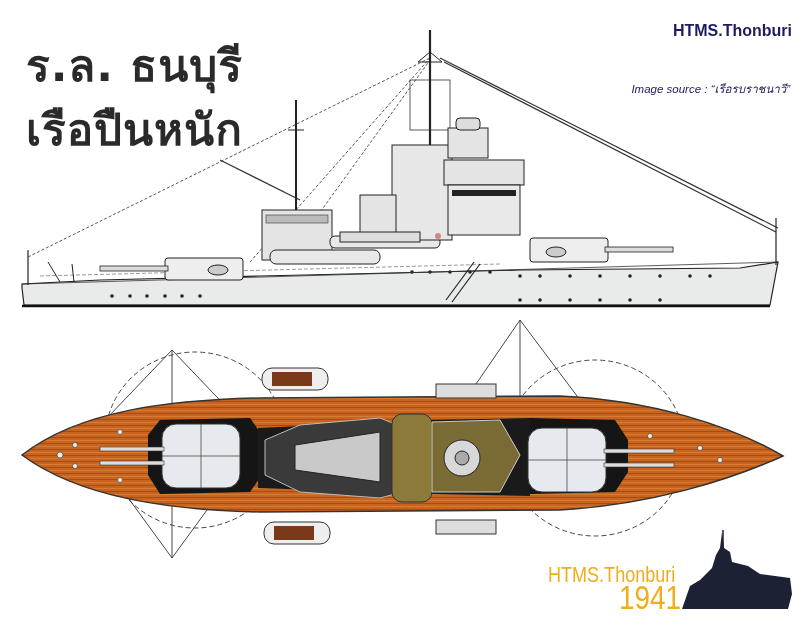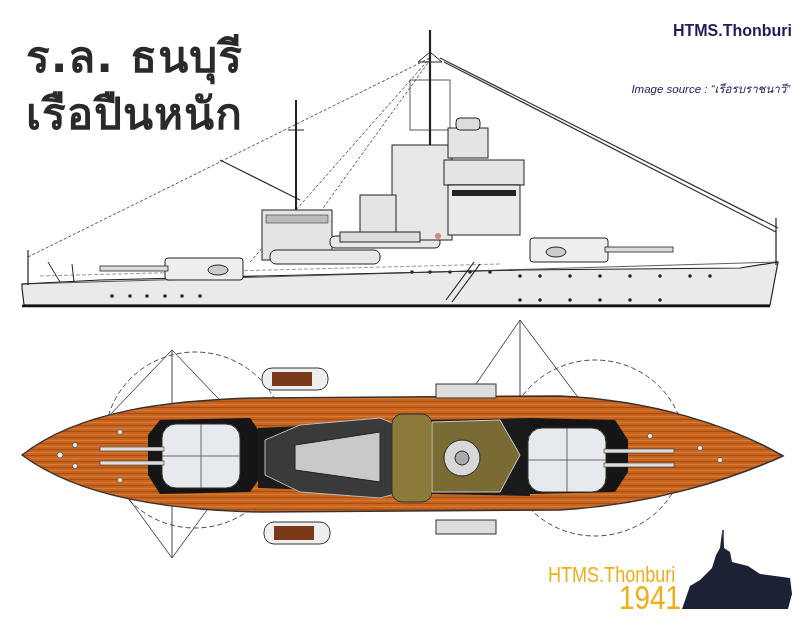--- a/index.html
+++ b/index.html
@@ -1,20 +1,20 @@
 <!DOCTYPE html>
 <html><head>
 <meta charset="utf-8">
 <style>
   html,body{margin:0;padding:0;background:#ffffff;}
   body{width:808px;height:637px;position:relative;overflow:hidden;font-family:"DejaVu Sans",sans-serif;}
   .abs{position:absolute;}
   .thai-title{left:26px;font-size:44px;font-weight:bold;color:#2a2a2a;letter-spacing:1px;line-height:1;font-family:"DejaVu Sans",sans-serif;}
-  #t1{top:35px;text-align:right;}
-  #t2{top:92px;}
+  #t1{top:44px;text-align:right;}
+  #t2{top:108px;}
   .caption-title{right:16px;top:22px;font-family:"Liberation Sans",sans-serif;font-weight:bold;font-size:16px;color:#1e1b5e;text-align:right;}
   .caption-source{right:18px;top:44px;font-family:"Liberation Sans",sans-serif;font-style:italic;font-size:11.5px;color:#1e1b5e;text-align:right;margin-top:36px;}
   .yellow-name{left:548px;top:562px;font-family:"Liberation Sans",sans-serif;font-size:22px;color:#f0ad1c;transform:scaleX(0.82);transform-origin:left top;}
   .yellow-year{left:619px;top:578px;font-family:"Liberation Sans",sans-serif;font-size:34px;color:#f0ad1c;transform:scaleX(0.82);transform-origin:left top;}
   svg{position:absolute;left:0;top:0;}
 </style>
 </head>
 <body>
 
 <svg width="808" height="637" viewBox="0 0 808 637">

